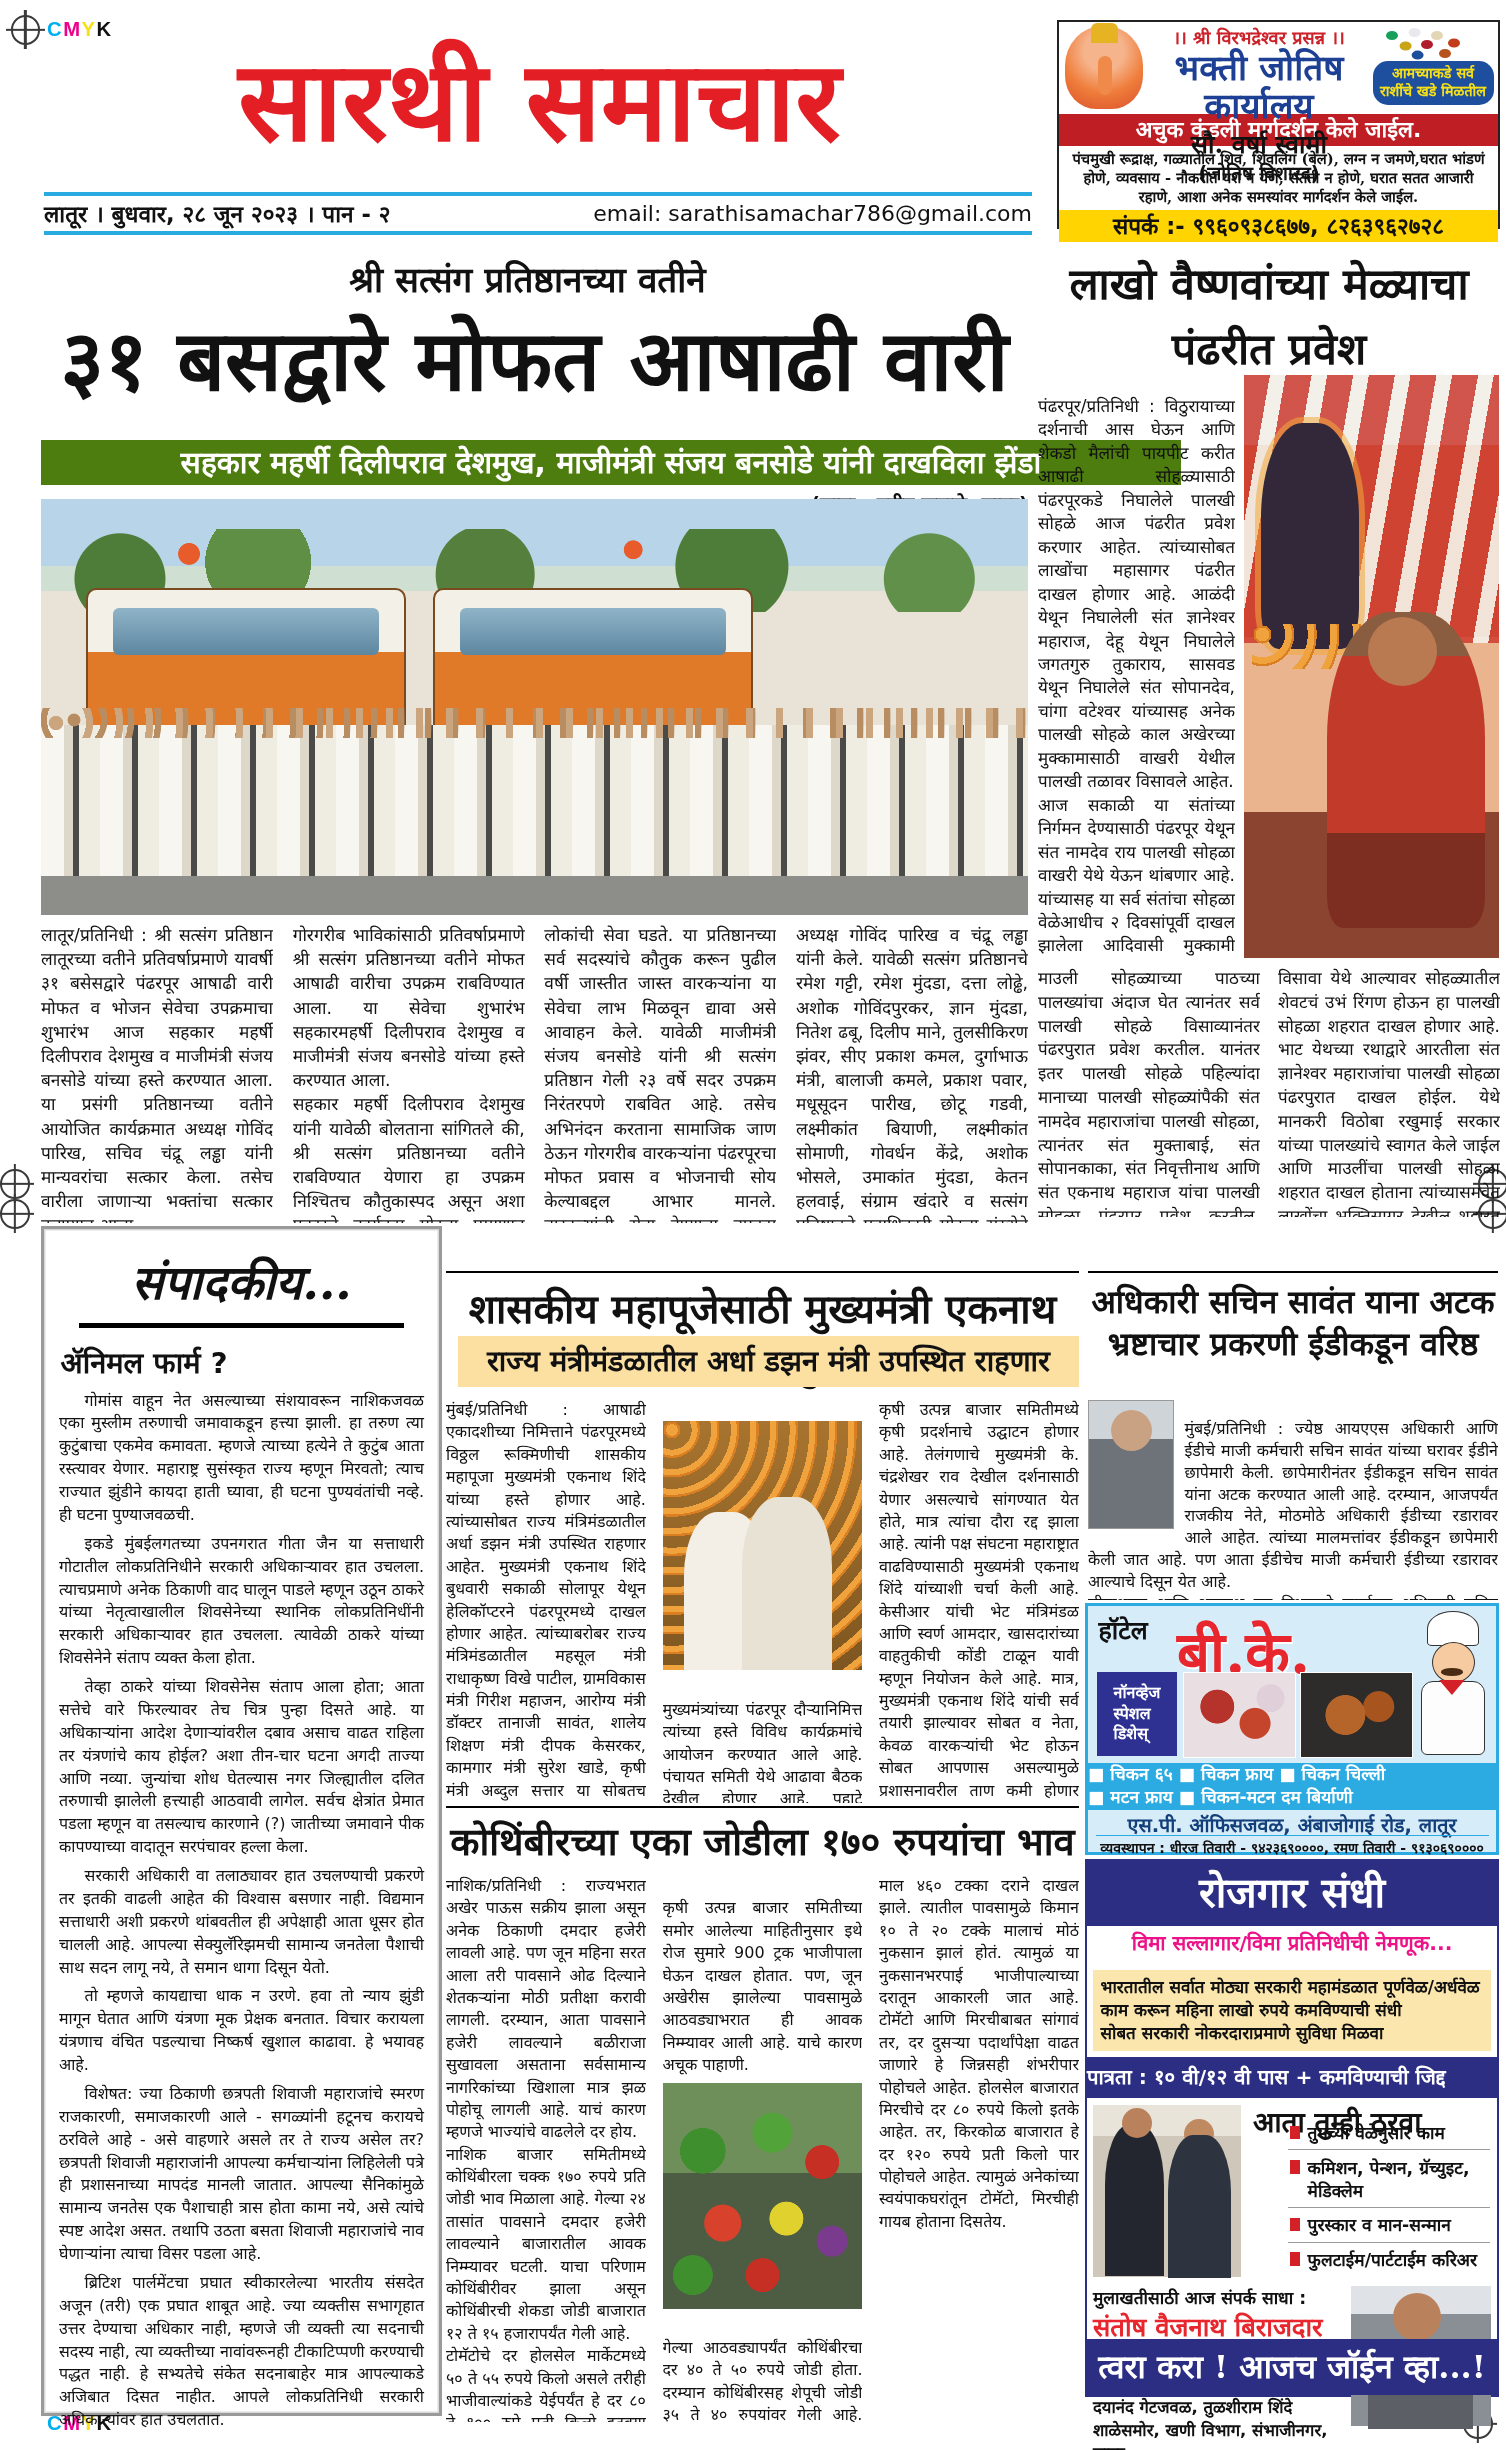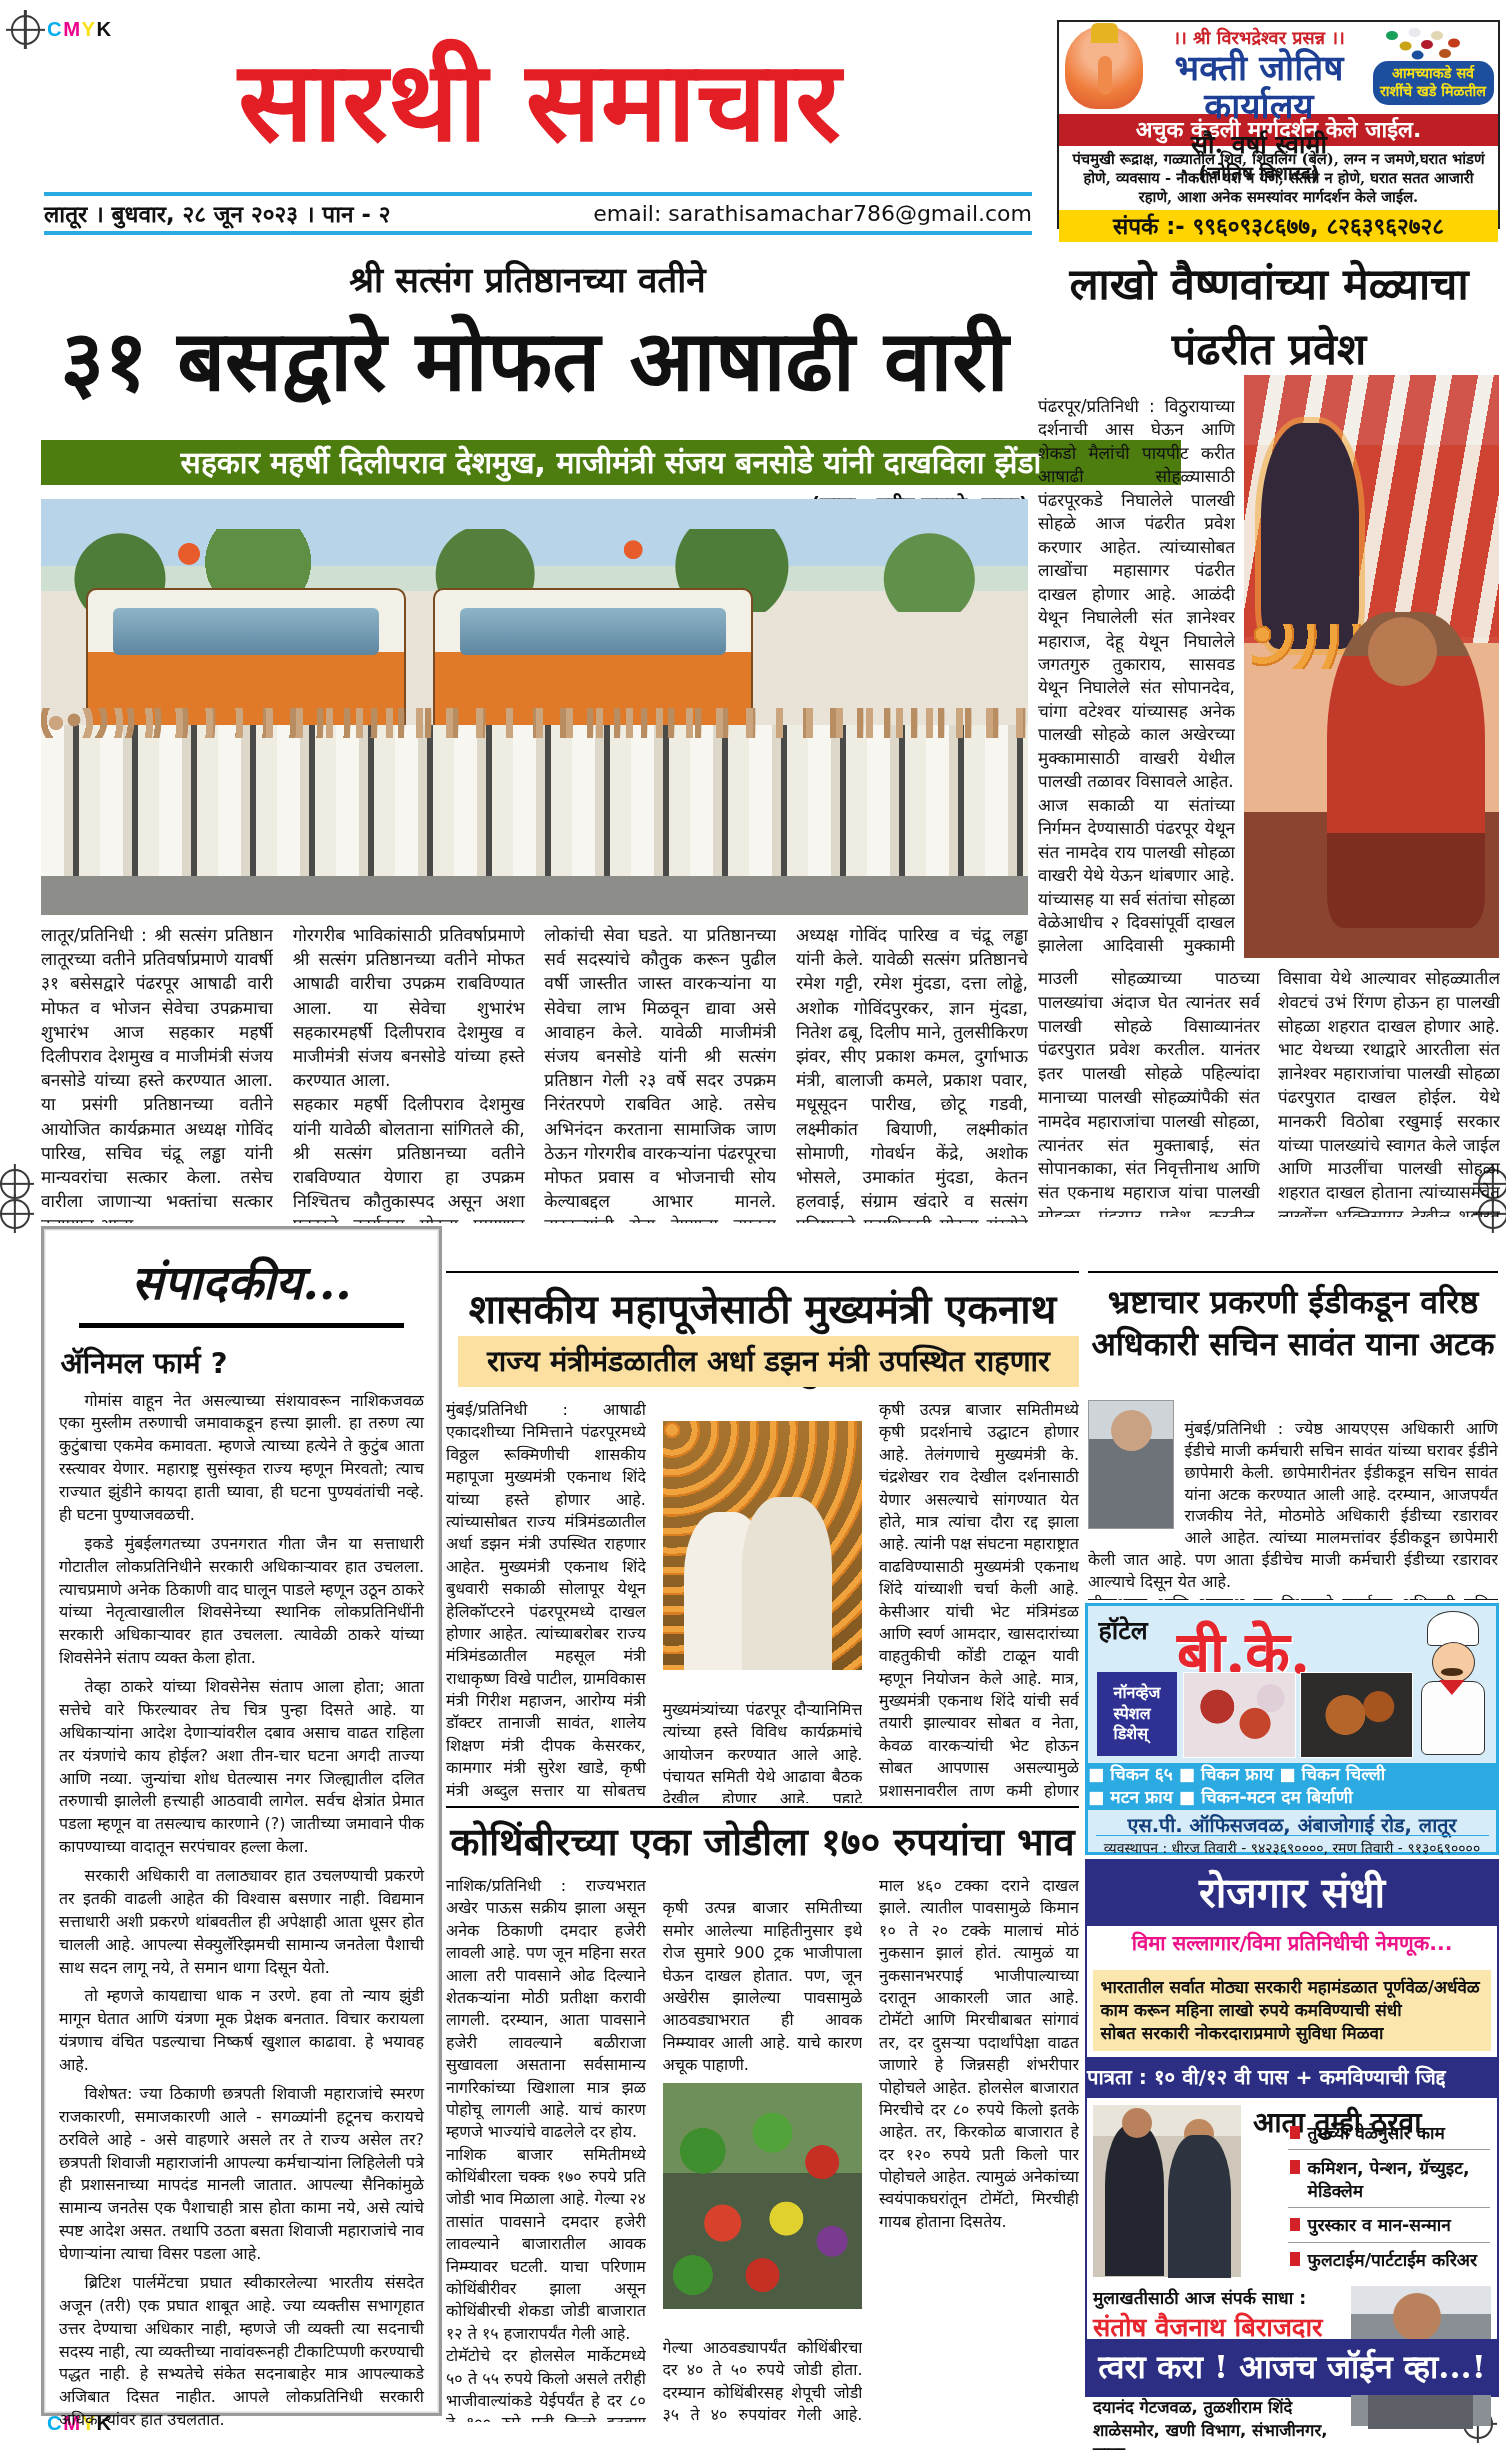--- a/index.html
+++ b/index.html
@@ -113,21 +113,21 @@
   .food.f1{left:95px;background:radial-gradient(circle at 30% 40%,#b5332a 16.6px,transparent 17.3px),radial-gradient(circle at 64% 60%,#c4452c 15px,transparent 16px),radial-gradient(circle at 78% 30%,#e0cfd8 13.6px,transparent 14.3px),#e9dfe2;}
   .food.f2{left:212px;background:radial-gradient(circle at 40% 50%,#b5642a 19.6px,transparent 20.3px),radial-gradient(circle at 70% 40%,#a8541f 15px,transparent 16px),#2e2c2a;}
   .chef{position:absolute;right:4.5px;top:3px;width:78px;height:148px;}
   .chef .hat{position:absolute;left:13.6px;top:1.5px;width:50px;height:33px;background:#fff;border:1.5px solid #333;border-radius:50% 50% 10% 10%;}
   .chef .face{position:absolute;left:18px;top:33px;width:41px;height:39px;background:#f6cba2;border:1.5px solid #333;border-radius:50%;}
   .chef .mus{position:absolute;left:27px;top:59px;width:22.6px;height:7.5px;background:#4a2c14;border-radius:50%;}
   .chef .coat{position:absolute;left:7.5px;top:72px;width:62px;height:72px;background:#fdfdfd;border:1.5px solid #333;border-radius:12px 12px 6px 6px;}
   .chef .scarf{position:absolute;left:25.6px;top:71px;width:25.6px;height:15px;background:#d42027;clip-path:polygon(0 0,100% 0,50% 100%);}
   .hotel-menu{position:absolute;left:0;top:157px;width:100%;height:47px;background:#2babe2;color:#fff;text-align:left;font-weight:800;font-size:17.3px;line-height:22.6px;}
   .hotel-addr{position:absolute;left:0;top:205px;width:100%;text-align:center;font-size:19.6px;font-weight:800;color:#13407a;}
-  .hotel-mgmt{position:absolute;left:7.5px;right:7.5px;top:229px;text-align:center;font-size:14px;font-weight:400;border-top:1.5px solid #2babe2;padding-top:1.5px;}
+  .hotel-mgmt{position:absolute;left:7.5px;right:7.5px;top:229px;text-align:center;font-size:14px;font-weight:700;border-top:1.5px solid #2babe2;padding-top:1.5px;}
 
   
   .veg-hl{left:446px;top:1814px;width:633px;text-align:center;font-size:38px;font-weight:900;font-family:"DejaVu Serif",serif;}
   .veg-cols{left:446px;top:1875px;width:633px;height:547px;display:flex;gap:16.6px;}
   .veg-cols .col{font-size:16px;}
   .veg-photo{width:100%;height:226px;margin:6px 0;background:
     radial-gradient(circle at 20% 30%,#3f8f2f 22.6px,transparent 23px),radial-gradient(circle at 55% 22%,#52a43a 19.6px,transparent 20.3px),
     radial-gradient(circle at 80% 35%,#c62f24 16.6px,transparent 17.3px),radial-gradient(circle at 30% 62%,#d8412c 18px,transparent 19px),
     radial-gradient(circle at 62% 60%,#e0d12f 16.6px,transparent 17.3px),radial-gradient(circle at 85% 70%,#7a3b8f 15px,transparent 16px),
     radial-gradient(circle at 15% 85%,#3f8f2f 19.6px,transparent 20.3px),radial-gradient(circle at 50% 85%,#c62f24 16.6px,transparent 17.3px),
@@ -268,22 +268,22 @@
   <div class="abs cm-cols">
     <div class="col">मुंबई/प्रतिनिधी : आषाढी एकादशीच्या निमित्ताने पंढरपूरमध्ये विठ्ठल रूक्मिणीची शासकीय महापूजा मुख्यमंत्री एकनाथ शिंदे यांच्या हस्ते होणार आहे. त्यांच्यासोबत राज्य मंत्रिमंडळातील अर्धा डझन मंत्री उपस्थित राहणार आहेत. मुख्यमंत्री एकनाथ शिंदे बुधवारी सकाळी सोलापूर येथून हेलिकॉप्टरने पंढरपूरमध्ये दाखल होणार आहेत. त्यांच्याबरोबर राज्य मंत्रिमंडळातील महसूल मंत्री राधाकृष्ण विखे पाटील, ग्रामविकास मंत्री गिरीश महाजन, आरोग्य मंत्री डॉक्टर तानाजी सावंत, शालेय शिक्षण मंत्री दीपक केसरकर, कामगार मंत्री सुरेश खाडे, कृषी मंत्री अब्दुल सत्तार या सोबतच केंद्रीय रेल्वे राज्यमंत्री रावसाहेब दानवे हे देखील पोहोचणार आहेत.</div>
     <div class="col">
       <div class="cm-photo"></div>
       <span>मुख्यमंत्र्यांच्या पंढरपूर दौऱ्यानिमित्त त्यांच्या हस्ते विविध कार्यक्रमांचे आयोजन करण्यात आले आहे. पंचायत समिती येथे आढावा बैठक देखील होणार आहे. पहाटे शासकीय पूजेनंतर मुख्यमंत्री उपस्थितांशी संवाद साधणार आहेत. तसेच आषाढी एकादशी निमित्त आयोजित आरोग्य शिबिराला देखील ते उपस्थिती लावणार आहेत. महाआरोग्य शिबिराची पाहणी करतील.</span>
     </div>
     <div class="col">कृषी उत्पन्न बाजार समितीमध्ये कृषी प्रदर्शनाचे उद्घाटन होणार आहे. तेलंगणाचे मुख्यमंत्री के. चंद्रशेखर राव देखील दर्शनासाठी येणार असल्याचे सांगण्यात येत होते, मात्र त्यांचा दौरा रद्द झाला आहे. त्यांनी पक्ष संघटना महाराष्ट्रात वाढविण्यासाठी मुख्यमंत्री एकनाथ शिंदे यांच्याशी चर्चा केली आहे. केसीआर यांची भेट मंत्रिमंडळ आणि स्वर्ण आमदार, खासदारांच्या वाहतुकीची कोंडी टाळून यावी म्हणून नियोजन केले आहे. मात्र, मुख्यमंत्री एकनाथ शिंदे यांची सर्व तयारी झाल्यावर सोबत व नेता, केवळ वारकऱ्यांची भेट होऊन सोबत आपणास असल्यामुळे प्रशासनावरील ताण कमी होणार आहे.</div>
   </div>
 
   <div class="abs eds-hl">
+    <div>अधिकारी सचिन सावंत याना अटक</div>
     <div>भ्रष्टाचार प्रकरणी ईडीकडून वरिष्ठ</div>
-    <div>अधिकारी सचिन सावंत याना अटक</div>
   </div>
   <div class="abs eds-body">
     <span class="sawant"></span>
     <span>मुंबई/प्रतिनिधी : ज्येष्ठ आयएएस अधिकारी आणि ईडीचे माजी कर्मचारी सचिन सावंत यांच्या घरावर ईडीने छापेमारी केली. छापेमारीनंतर ईडीकडून सचिन सावंत यांना अटक करण्यात आली आहे. दरम्यान, आजपर्यंत राजकीय नेते, मोठमोठे अधिकारी ईडीच्या रडारावर आले आहेत. त्यांच्या मालमत्तांवर ईडीकडून छापेमारी केली जात आहे. पण आता ईडीचेच माजी कर्मचारी ईडीच्या रडारावर आल्याचे दिसून येत आहे.
 सीमाशुल्क आणि अप्रत्यक्ष कर विभागाचे कार्यालय अधिकारी सचिन सावंत यांची निवासस्थानावरून ईडीकडून मंगळवारी चौकशी करण्यात आली. भ्रष्टाचार आणि बेहिशेबी मालमत्ता प्रकरणी ही कारवाई करण्यात आली. काल मंगळवारी ईडीकडून सावंत यांच्या घरी ईडीचा तपास सुरू होता. ५०० कोटी रुपये बेकायदेशीरपणे वळवल्याच्या एका प्रकरणातील आरोपीने सावंत यांच्याविषयी तक्रार दाखल केली होती. त्यावरून सीबीआयने एफआयआर दाखल केली. आणि याच प्रकरणी काल ईडीनं छापेमारी केली होती.</span>
   </div>
 
   <div class="abs hotel">
     <div class="hotel-prefix">हॉटेल</div>
     <div class="hotel-brand">बी.के.</div>

